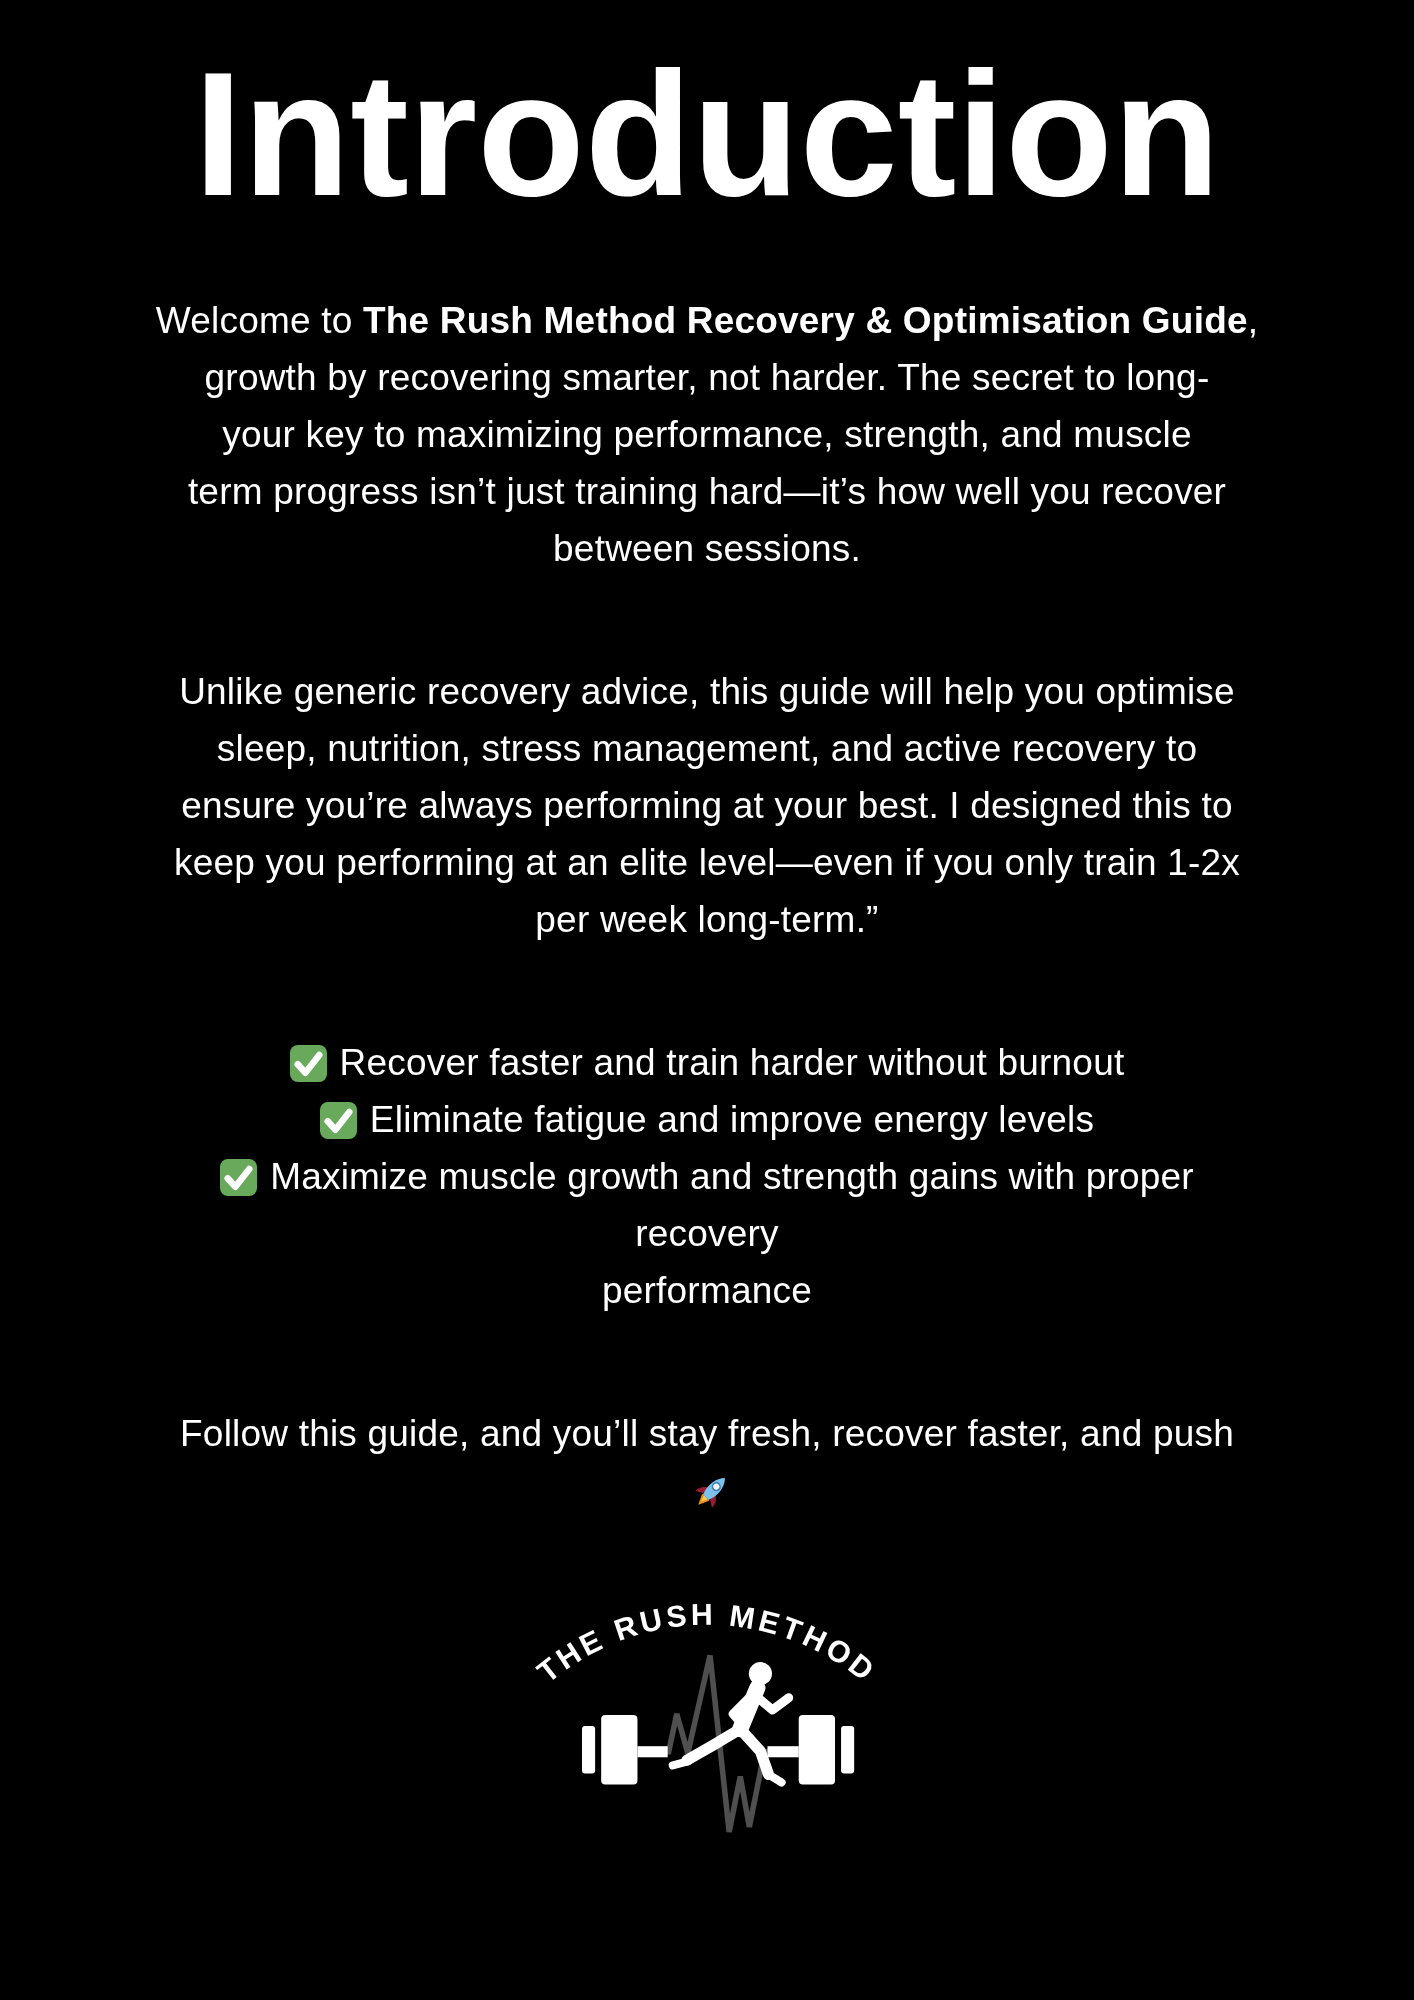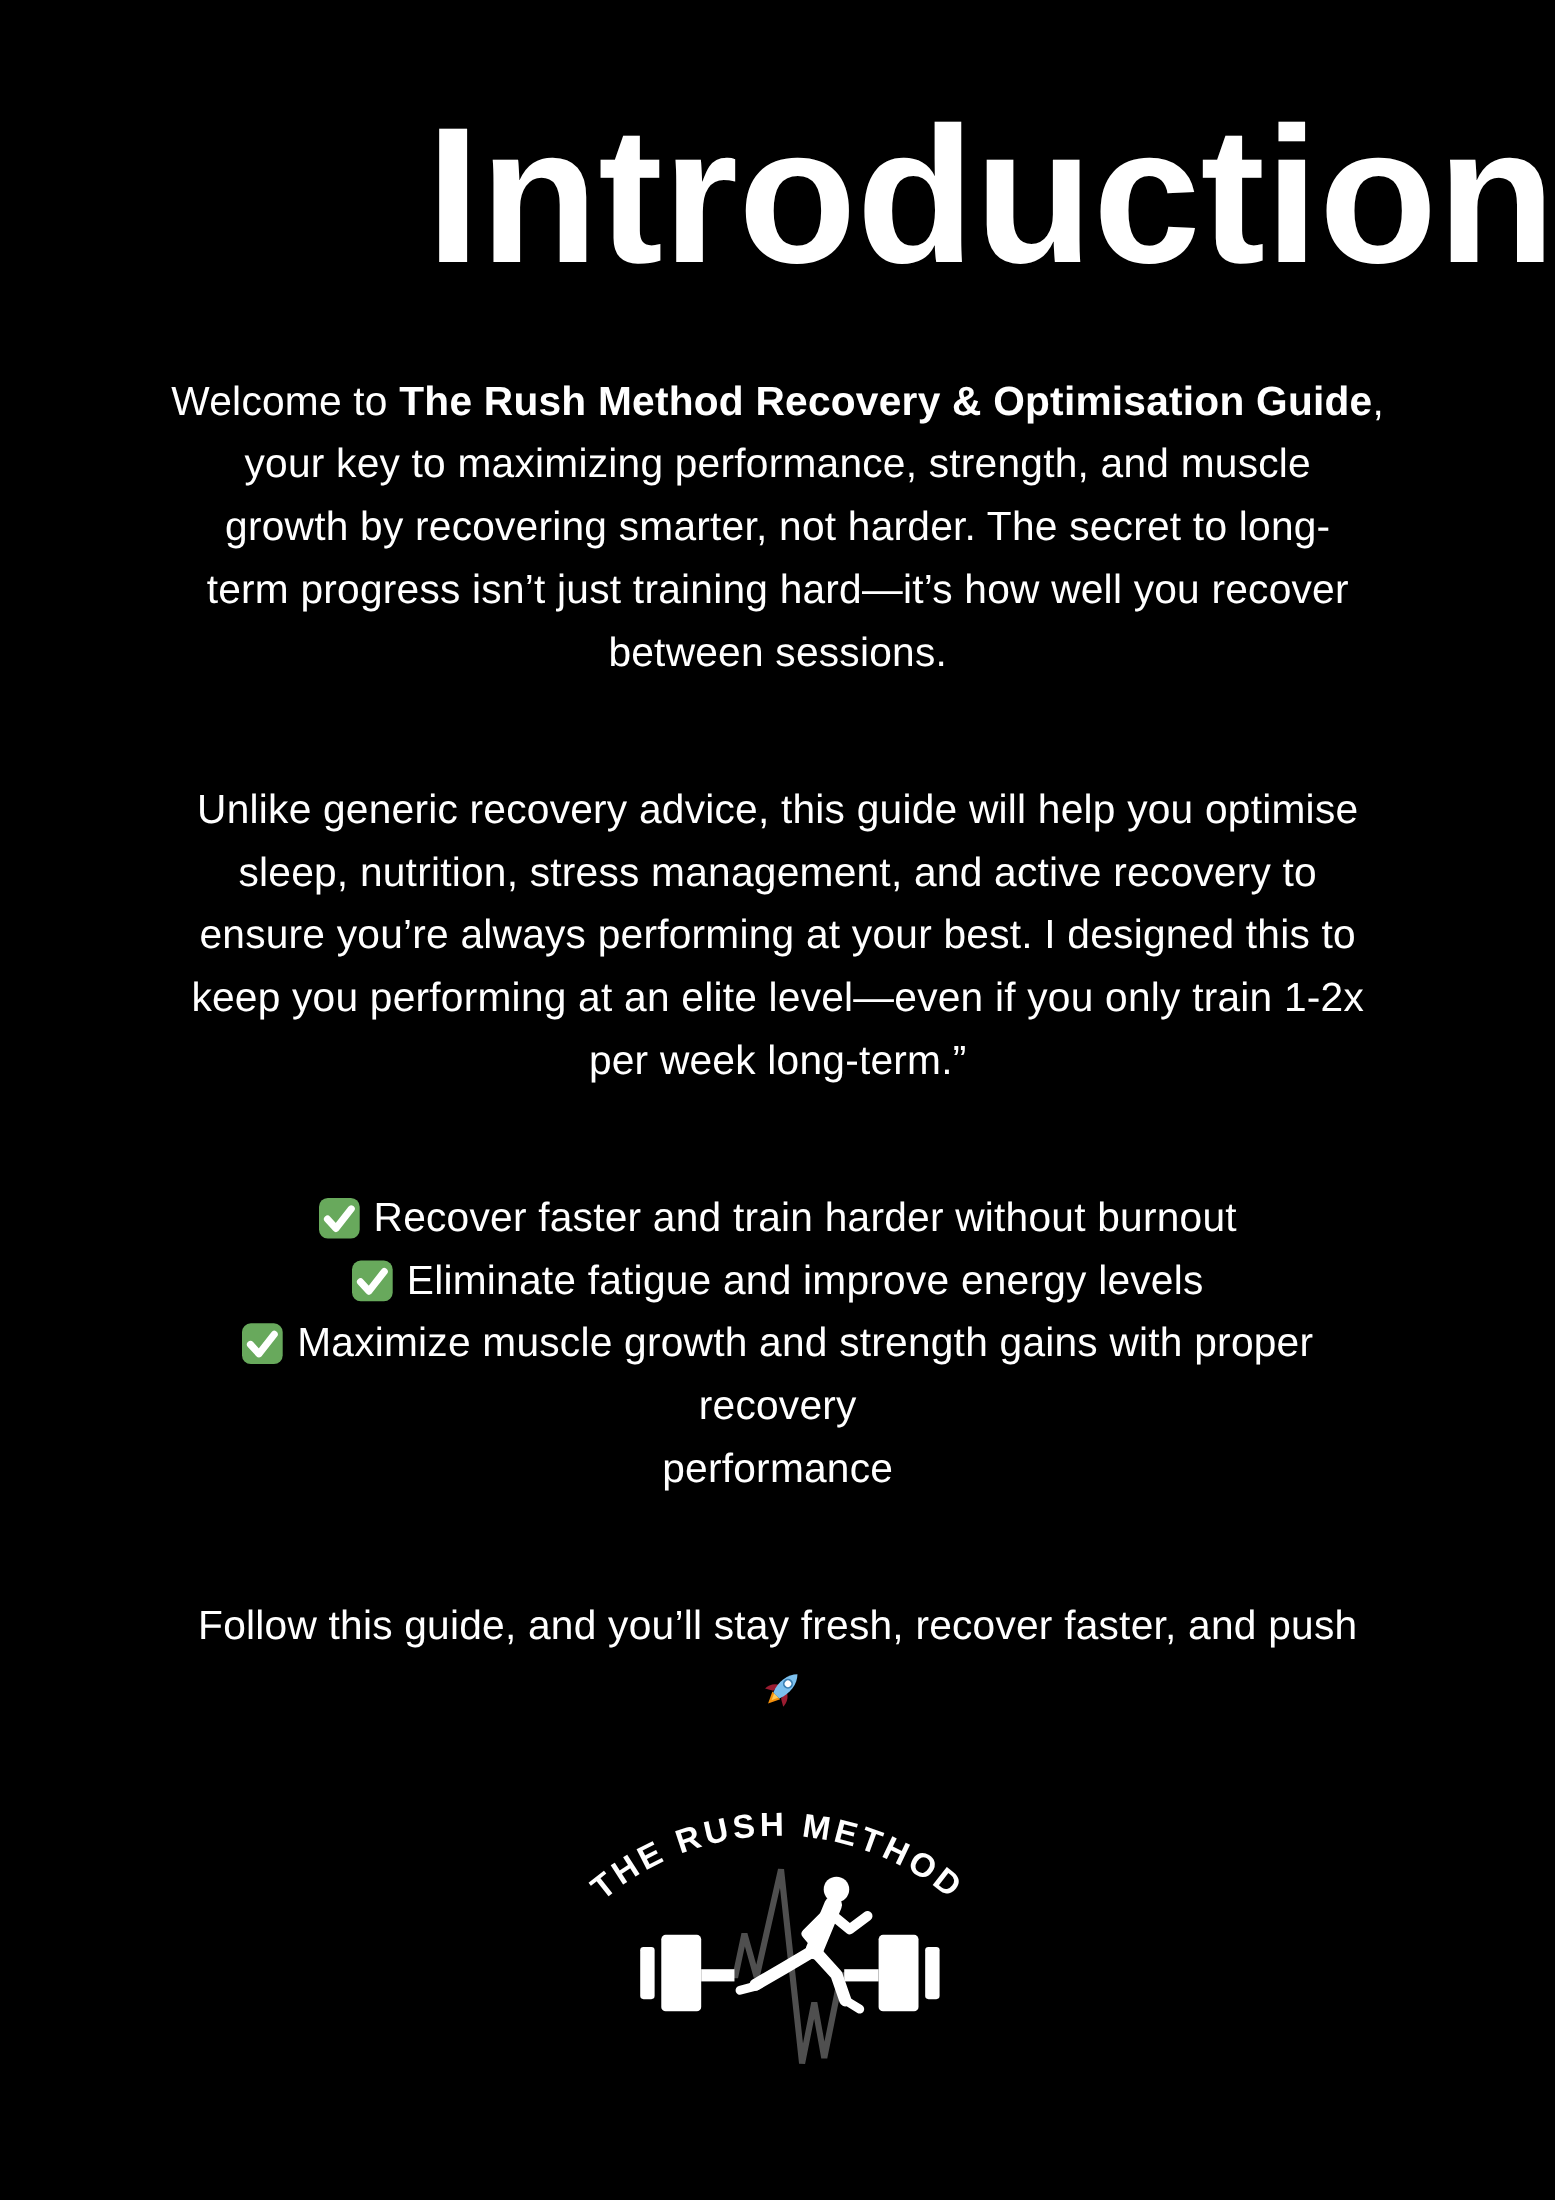--- a/index.html
+++ b/index.html
@@ -4,23 +4,23 @@
 <style>
   html,body{margin:0;padding:0;}
   body{
     width:1414px;height:2000px;
     background:#000000;color:#ffffff;
     font-family:"Liberation Sans",sans-serif;
     overflow:hidden;
   }
   .page{width:1414px;height:2000px;text-align:center;}
   .page-title{
-    margin:88px 0 0 0;
+    margin:44px 0 0 0;
     font-size:176px;line-height:180px;
-    font-weight:700;letter-spacing:0px;text-align:right;
+    font-weight:700;letter-spacing:0px;
   }
   .block{font-size:37px;line-height:57px;font-weight:400;letter-spacing:.2px;}
   .tl{white-space:nowrap;}
   .intro-block{margin-top:68px;}
   .about-block,.check-block,.closing-block{margin-top:86px;}
   .bold{font-weight:700;}
   .check-icon{
     display:inline-block;width:37px;height:37px;
     border-radius:8px;vertical-align:-7px;margin-right:13px;
   }
@@ -36,22 +36,22 @@
 </style>
 </head>
 <body>
 
 <div class="page">
 
   <h1 class="page-title">Introduction</h1>
 
   <div class="block intro-block">
     <div class="tl"><span>Welcome to </span><span class="bold">The Rush Method Recovery &amp; Optimisation Guide</span><span>,</span></div>
+    <div class="tl">growth by recovering smarter, not harder. The secret to long-</div>
     <div class="tl">your key to maximizing performance, strength, and muscle</div>
-    <div class="tl">growth by recovering smarter, not harder. The secret to long-</div>
     <div class="tl">term progress isn’t just training hard—it’s how well you recover</div>
     <div class="tl">between sessions.</div>
   </div>
 
   <div class="block about-block">
     <div class="tl">Unlike generic recovery advice, this guide will help you optimise</div>
     <div class="tl">sleep, nutrition, stress management, and active recovery to</div>
     <div class="tl">ensure you’re always performing at your best. I designed this to</div>
     <div class="tl">keep you performing at an elite level—even if you only train 1-2x</div>
     <div class="tl">per week long-term.”</div>

